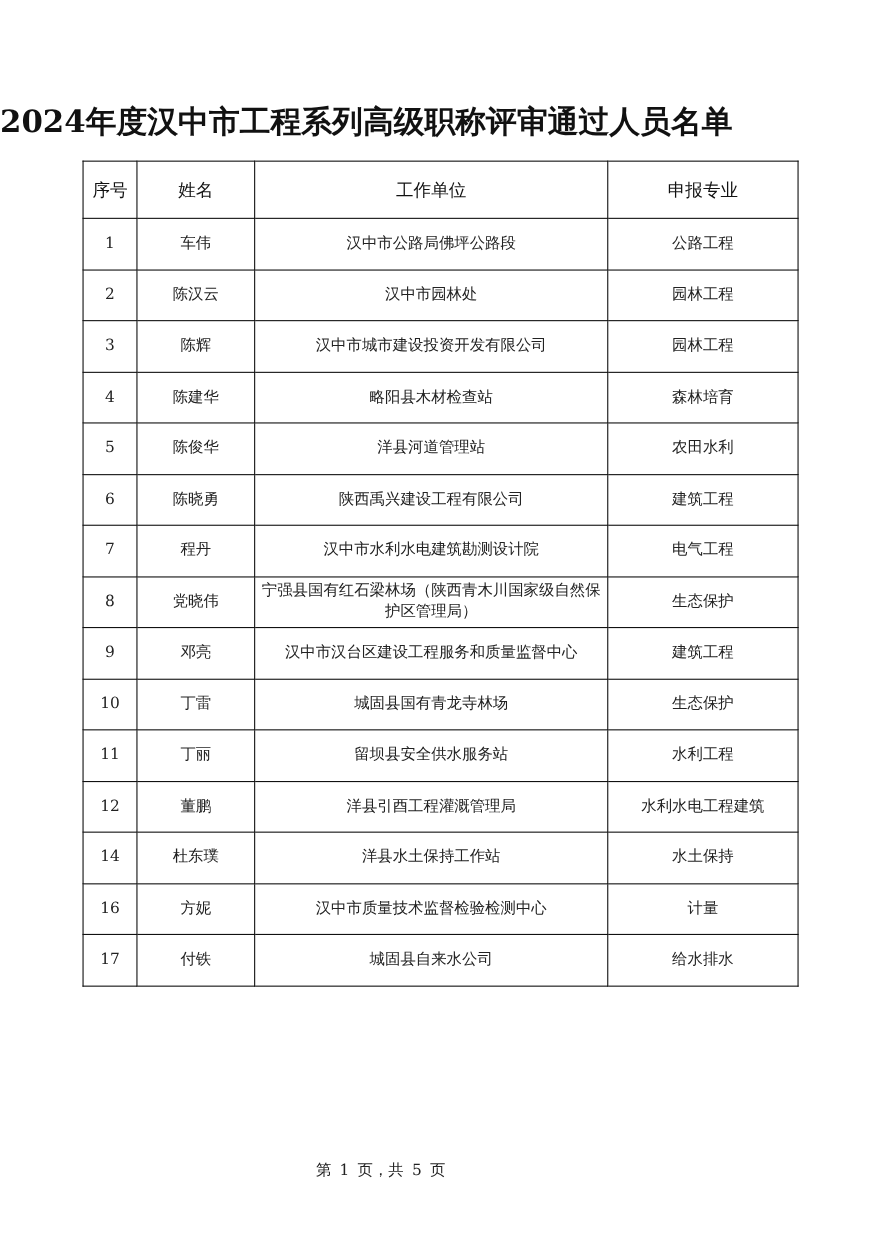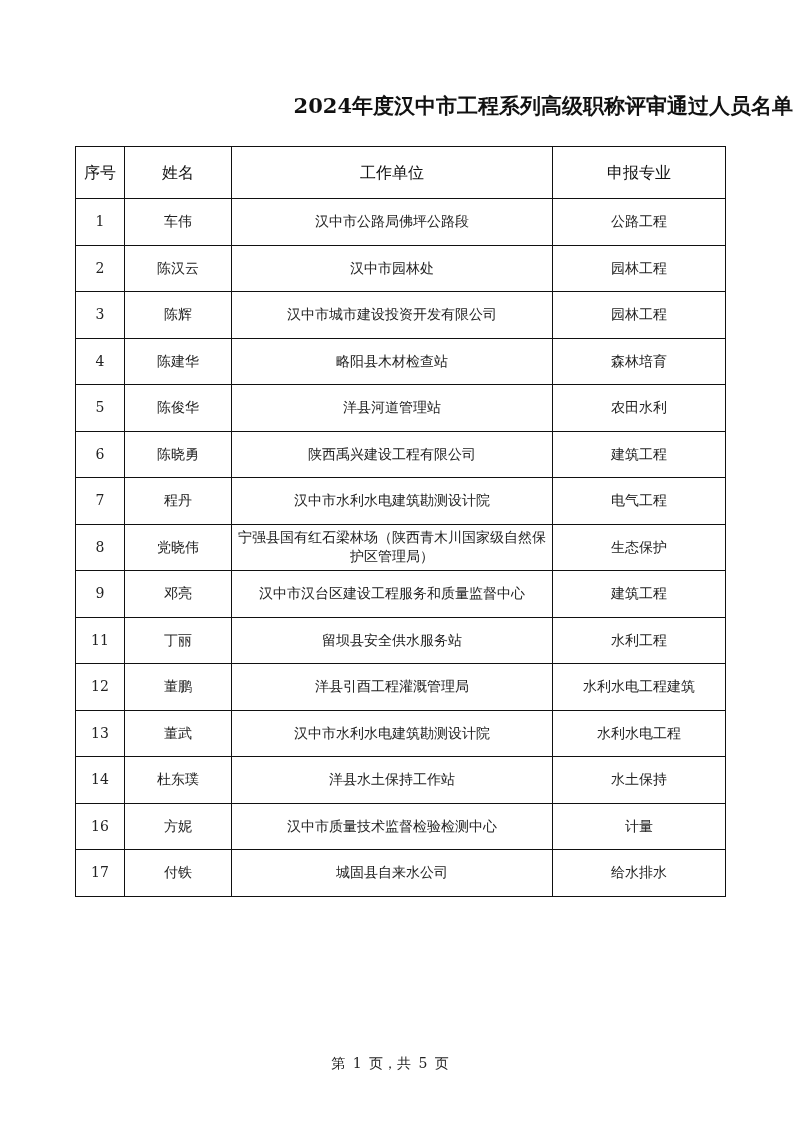--- a/index.html
+++ b/index.html
@@ -13,22 +13,22 @@
       position: relative;
       overflow: hidden;
       font-family: "DejaVu Serif", "Liberation Serif", serif;
       color: #1a1a1a;
     }
     .title {
       position: absolute;
       top: 92px;
       left: 0;
       width: 793px;
-      text-align: right;
-      font-size: 21px;
+      text-align: left;
+      font-size: 28px;
       font-weight: bold;
       letter-spacing: 0px;
       color: #111;
     }
     table.roster {
       position: absolute;
       top: 146px;
       left: 75px;
       width: 650px;
       border-collapse: collapse;
@@ -59,21 +59,20 @@
     col.c-major { width: 173px; }
     .footer {
       position: absolute;
       top: 1055px;
       left: 0;
       width: 692px;
       text-align: center;
       font-size: 14px;
       color: #222;
       word-spacing: 3px;
-      padding-left: 44px;
     }
   </style>
 </head>
 <body>
 
 <div class="title">2024年度汉中市工程系列高级职称评审通过人员名单</div>
 
 <table class="roster">
   <colgroup>
     <col class="c-no">
@@ -138,36 +137,36 @@
       <td>宁强县国有红石梁林场（陕西青木川国家级自然保护区管理局）</td>
       <td>生态保护</td>
     </tr>
     <tr>
       <td>9</td>
       <td>邓亮</td>
       <td>汉中市汉台区建设工程服务和质量监督中心</td>
       <td>建筑工程</td>
     </tr>
     <tr>
+      <td>10</td>
+      <td>丁雷</td>
+      <td>城固县国有青龙寺林场</td>
+      <td>生态保护</td>
+    </tr>
+    <tr>
       <td>11</td>
       <td>丁丽</td>
       <td>留坝县安全供水服务站</td>
       <td>水利工程</td>
     </tr>
     <tr>
       <td>12</td>
       <td>董鹏</td>
       <td>洋县引酉工程灌溉管理局</td>
       <td>水利水电工程建筑</td>
-    </tr>
-    <tr>
-      <td>13</td>
-      <td>董武</td>
-      <td>汉中市水利水电建筑勘测设计院</td>
-      <td>水利水电工程</td>
     </tr>
     <tr>
       <td>14</td>
       <td>杜东璞</td>
       <td>洋县水土保持工作站</td>
       <td>水土保持</td>
     </tr>
     <tr>
       <td>16</td>
       <td>方妮</td>

